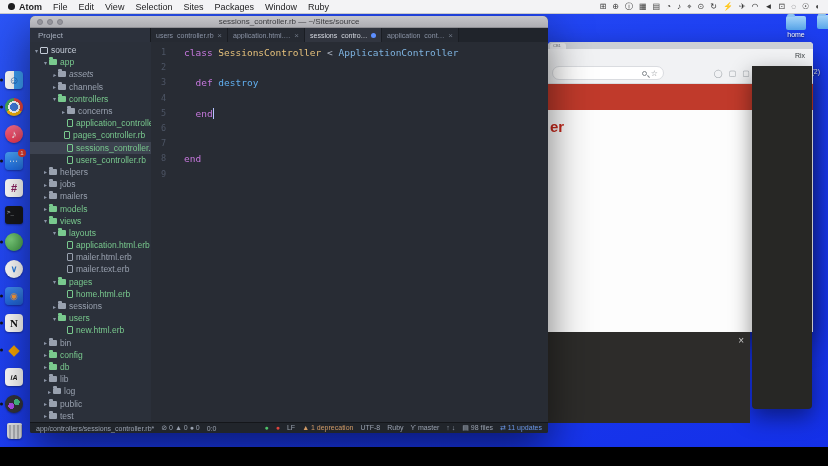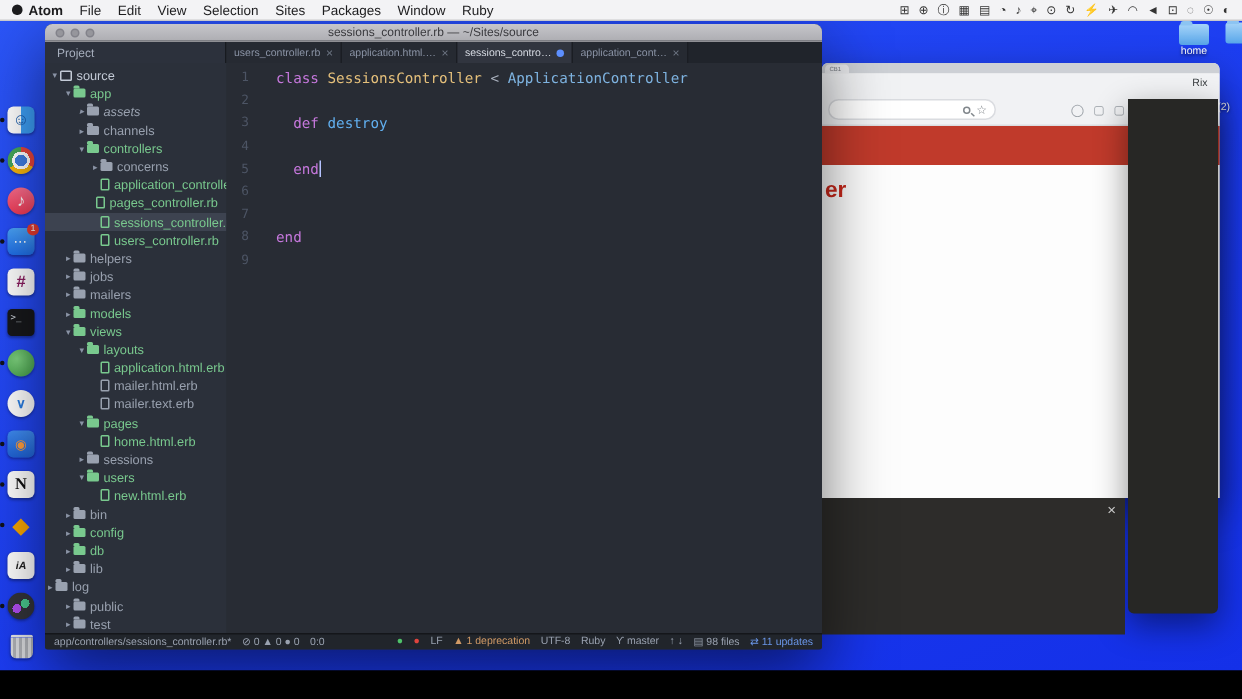--- a/index.html
+++ b/index.html
@@ -427,21 +427,21 @@
             <div class="trow" style="padding-left: 12px;">
               <span class="t-arrow">▸</span>
               <span class="t-ico folder t-green"></span>
               <span class="t-green">db</span>
             </div>
             <div class="trow" style="padding-left: 12px;">
               <span class="t-arrow">▸</span>
               <span class="t-ico folder t-gray"></span>
               <span class="t-gray">lib</span>
             </div>
-            <div class="trow" style="padding-left: 0;">
+            <div class="trow" style="padding-left: 16px;">
               <span class="t-arrow">▸</span>
               <span class="t-ico folder t-gray"></span>
               <span class="t-gray">log</span>
             </div>
             <div class="trow" style="padding-left: 12px;">
               <span class="t-arrow">▸</span>
               <span class="t-ico folder t-gray"></span>
               <span class="t-gray">public</span>
             </div>
             <div class="trow" style="padding-left: 12px;">

